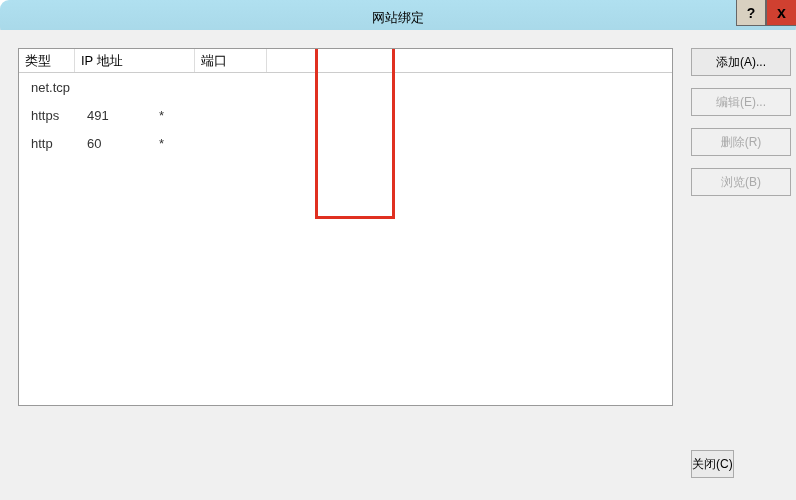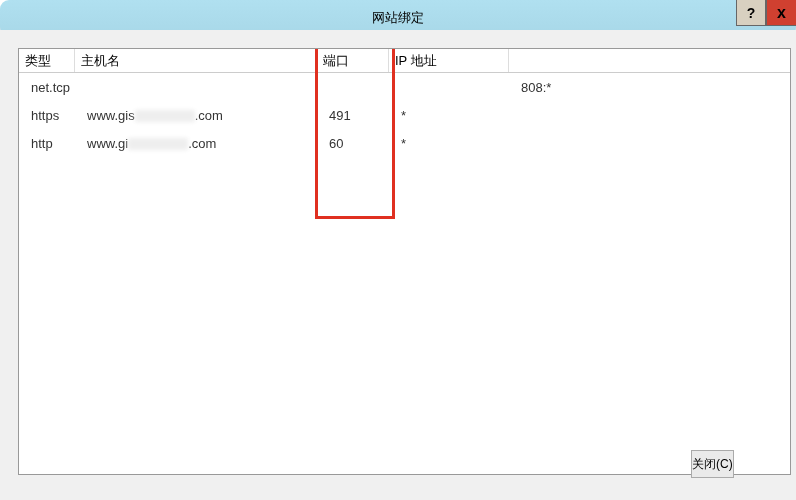--- a/index.html
+++ b/index.html
@@ -51,21 +51,21 @@
       top: 30px;
       left: 0;
       right: 0;
       bottom: 0;
       background: #f0f0f0;
       padding: 18px 5px 10px 18px;
     }
     .content-row {
       display: flex;
       gap: 18px;
-      height: 427px;
+      height: 358px;
     }
     .table-panel {
       flex: 1;
       background: #fff;
       border: 1px solid #999;
       overflow: hidden;
       position: relative;
     }
     .table-header {
       display: flex;
@@ -147,50 +147,48 @@
     <div class="titlebar-btn help-btn">?</div>
     <div class="titlebar-btn close-btn">x</div>
   </div>
 </div>
 
 <div class="dialog-body">
   <div class="content-row">
     <div class="table-panel">
       <div class="table-header">
         <div class="th col-type">类型</div>
-        <div class="th col-host">主机名</div>
+        <div class="th col-ip">IP 地址</div>
         <div class="th col-port">端口</div>
-        <div class="th col-ip">IP 地址</div>
       </div>
       <div class="table-body">
         <div class="tr">
           <div class="td col-type">net.tcp</div>
           <div class="td col-host"></div>
           <div class="td col-port"></div>
           <div class="td col-ip"></div>
-          <div class="td col-bind">808:*</div>
         </div>
         <div class="tr">
           <div class="td col-type">https</div>
-          <div class="td col-host">
-            <span>www.gis</span><span class="redacted"></span><span>.com</span>
-          </div>
           <div class="td col-port">491</div>
           <div class="td col-ip">*</div>
           <div class="td col-bind"></div>
         </div>
         <div class="tr">
           <div class="td col-type">http</div>
-          <div class="td col-host">
-            <span>www.gi</span><span class="redacted"></span><span>.com</span>
-          </div>
           <div class="td col-port">60</div>
           <div class="td col-ip">*</div>
           <div class="td col-bind"></div>
         </div>
       </div>
       <div class="red-highlight" style="left:296px; top:-5px; width:80px; height:175px;"></div>
+    </div>
+    <div class="side-buttons">
+      <button class="btn">添加(A)...</button>
+      <button class="btn disabled">编辑(E)...</button>
+      <button class="btn disabled">删除(R)</button>
+      <button class="btn disabled">浏览(B)</button>
     </div>
   </div>
   <div class="bottom-row">
     <button class="btn">关闭(C)</button>
   </div>
 </div>
 
 </body></html>

